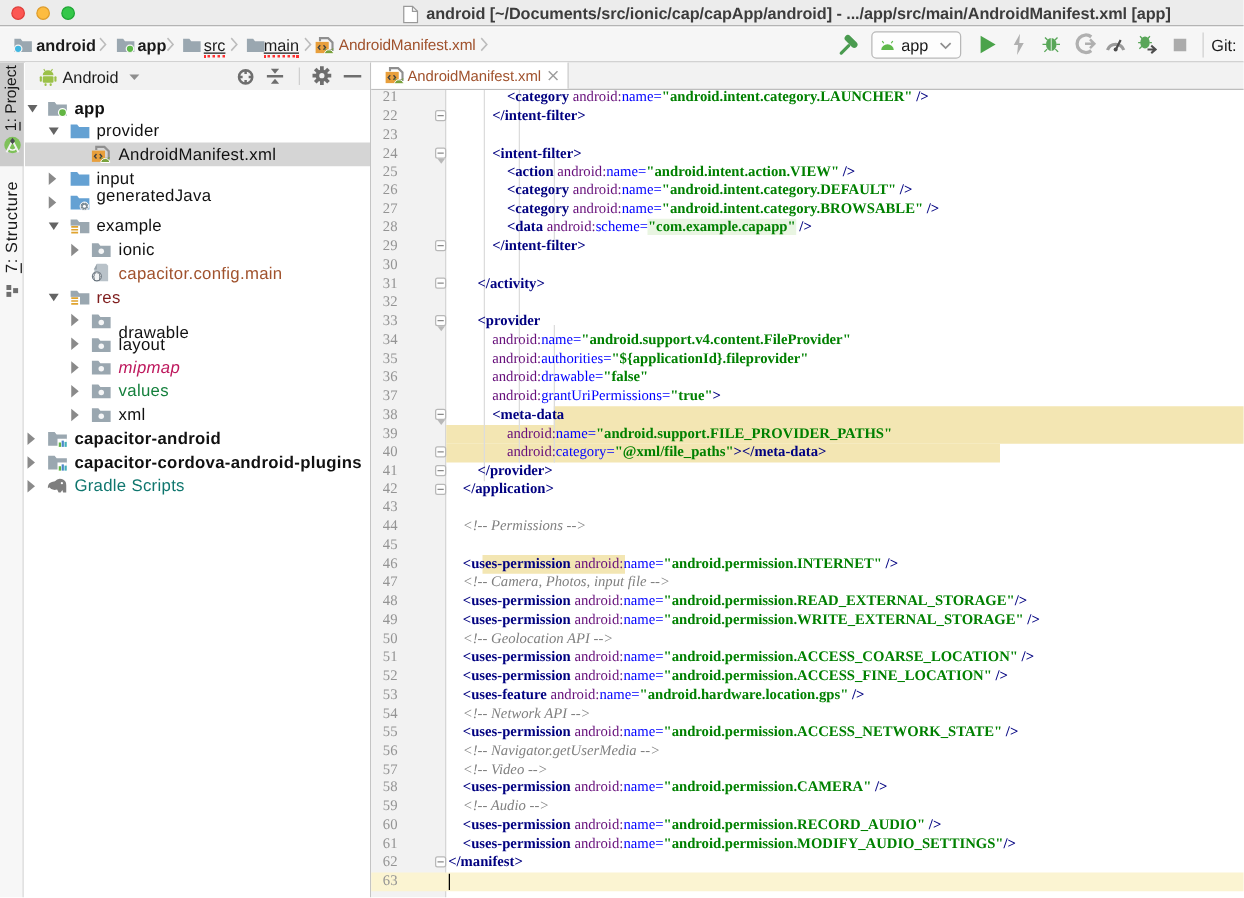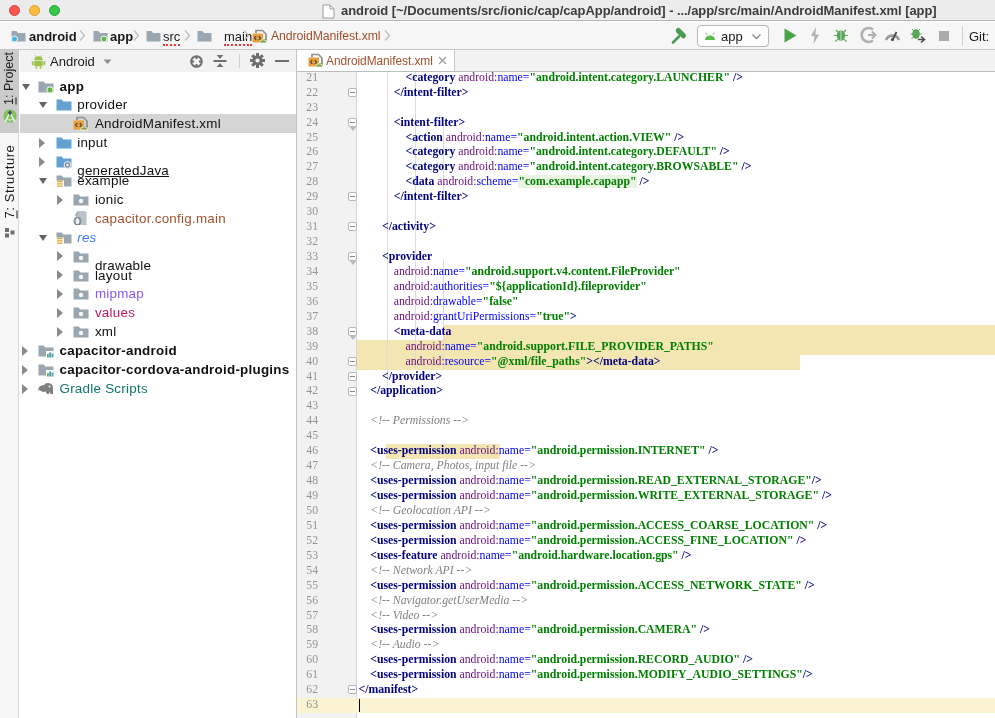--- a/index.html
+++ b/index.html
@@ -7,21 +7,21 @@
 
 
 #titlebar { left:0; top:0; width:995px; height:21px; background:#ececec; border-bottom:1px solid #b4b4b4; }
 .tl { top:5px; width:11px; height:11px; border-radius:50%; }
 #title-text { top:3px; left:341px; width:660px; font-size:13px; color:#3c3c3c; font-weight:bold; letter-spacing:-0.06px; }
 
 
 #navbar { left:0; top:22px; width:995px; height:28px; background:#f6f6f6; border-bottom:1px solid #c6c6c6; }
 .crumb { top:29px; font-size:13px; color:#1a1a1a; white-space:nowrap; }
 .chev { top:28px; color:#9a9a9a; }
-.sq { border-bottom:2px dotted #ff3333; }
+.sq { border-bottom:2px dotted #ff3333;text-decoration:underline; }
 
 
 #stripe { left:0; top:50px; width:19px; height:668px; background:#f7f7f7; border-right:1px solid #dadada; }
 #proj-tab { left:0; top:0px; width:19px; height:83px; background:#cbcbcb; }
 .vtext { transform:rotate(-90deg); transform-origin:center; font-size:12.5px; color:#1a1a1a; white-space:nowrap; height:15px; line-height:15px; }
 
 
 #panel { left:20px; top:50px; width:277px; height:668px; background:#fff; border-right:1px solid #c4c4c4; }
 #panel-head { left:0; top:0; width:276px; height:22px; background:#f2f2f2; }
 .tree-row { position:absolute; height:19px; line-height:19px; font-size:13.4px; letter-spacing:0.25px; color:#111; white-space:nowrap; }
@@ -87,21 +87,21 @@
 </svg>
 <div class="abs crumb sq" style="left:163px">src</div>
 <div class="abs chev" style="left:184px">
     <svg width="7" height="15" viewBox="0 0 7 15">
       <path d="M1 2.5 L5.5 7.5 L1 12.5" fill="none" stroke="#bcbcbc" stroke-width="1.2"></path>
     </svg>
   </div>
 <svg class="abs" style="left:197px;top:29px" width="15" height="13" viewBox="0 0 15 13">
  <path d="M0.5 2 h5 l1.5 2 h7.5 v8.5 h-14 z" fill="#9aa7b0"></path>
 </svg>
-<div class="abs crumb sq" style="left:224px">main</div>
+<div class="abs crumb sq" style="left:211px">main</div>
 <div class="abs chev" style="left:243px">
     <svg width="7" height="15" viewBox="0 0 7 15">
       <path d="M1 2.5 L5.5 7.5 L1 12.5" fill="none" stroke="#bcbcbc" stroke-width="1.2"></path>
     </svg>
   </div>
 <svg class="abs" style="left:252px;top:29px" width="16" height="16" viewBox="0 0 16 16">
  <path d="M4 4 v-2.5 h6.5 l3.5 3.5 v6 h-3" fill="none" stroke="#8f8f8f" stroke-width="1.7"></path>
  <rect x="0.5" y="4.5" width="10.5" height="9" fill="#e89f3c"></rect>
  <path d="M4.2 7.2 L2.6 9 L4.2 10.8 M6.8 7.2 L8.4 9 L6.8 10.8" fill="none" stroke="#404040" stroke-width="1.1"></path>
  <path d="M7.6 14 a3.6 3.2 0 0 1 7.2 0 z" fill="#79a23d" stroke="#fdfdfd" stroke-width="0.8"></path>
@@ -247,21 +247,21 @@
 <div class="tree-row" style="left:77.2px;top:133.2px;color:#111;">input</div>
 <div class="arrow arr-r" style="left:39.3px;top:156.79999999999998px"></div>
 <svg class="abs" style="left:55.7px;top:154.1px" width="16" height="15" viewBox="0 0 16 15">
     <path d="M0.5 2.5 h5.2 l1.6 2 h8.2 v9 h-15 z" fill="#64a1d3"></path>
     <circle cx="11.5" cy="11" r="3.4" fill="#7a8a94" stroke="#fff" stroke-width="0.8"></circle>
     <circle cx="11.5" cy="11" r="1.2" fill="#fff"></circle>
     <g stroke="#fff" stroke-width="0.7">
       <path d="M11.5 7.6 v1 M11.5 13.4 v1 M8.1 11 h1 M13.9 11 h1 M9.1 8.6 l0.7 0.7 M13.2 12.7 l0.7 0.7 M13.9 8.6 l-0.7 0.7 M9.8 12.7 l-0.7 0.7"></path>
     </g>
   </svg>
-<div class="tree-row" style="left:77.2px;top:161px;color:#111;text-decoration:underline;">generatedJava</div>
+<div class="tree-row" style="left:77.2px;top:147px;color:#111;">generatedJava</div>
 <div class="arrow arr-d" style="left:39.3px;top:178.0px"></div>
 <svg class="abs" style="left:55.7px;top:173.0px" width="16" height="15" viewBox="0 0 16 15">
     <path d="M0.5 2.5 h5.2 l1.6 2 h8.2 v9 h-15 z" fill="#9aa7b0"></path>
     <rect x="0" y="7.5" width="8" height="8" fill="#fff"></rect>
     <g stroke="#e0a32e" stroke-width="1.3">
       <path d="M1 8.5 h5.5 M1 10.8 h5.5 M1 13.1 h5.5"></path>
     </g>
   </svg>
 <div class="tree-row" style="left:77.2px;top:171.0px;color:#111;">example</div>
 <div class="arrow arr-r" style="left:56.6px;top:194.59999999999997px"></div>
@@ -278,45 +278,45 @@
 </svg>
 <div class="tree-row" style="left:94.9px;top:208.79999999999998px;color:#a0522d;">capacitor.config.main</div>
 <div class="arrow arr-d" style="left:39.3px;top:234.7px"></div>
 <svg class="abs" style="left:55.7px;top:229.7px" width="16" height="15" viewBox="0 0 16 15">
     <path d="M0.5 2.5 h5.2 l1.6 2 h8.2 v9 h-15 z" fill="#9aa7b0"></path>
     <rect x="0" y="7.5" width="8" height="8" fill="#fff"></rect>
     <g stroke="#e0a32e" stroke-width="1.3">
       <path d="M1 8.5 h5.5 M1 10.8 h5.5 M1 13.1 h5.5"></path>
     </g>
   </svg>
-<div class="tree-row" style="left:77.2px;top:227.7px;color:#3b82f6;font-style:italic;">res</div>
+<div class="tree-row" style="left:77.2px;top:227.7px;color:#7f1d1d;">res</div>
 <div class="arrow arr-r" style="left:56.6px;top:251.29999999999998px"></div>
 <svg class="abs" style="left:73.4px;top:248.6px" width="16" height="15" viewBox="0 0 16 15">
     <path d="M0.5 2.5 h5.2 l1.6 2 h8.2 v9 h-15 z" fill="#9aa7b0"></path>
     <circle cx="8" cy="9" r="2.2" fill="#fff" opacity="0.9"></circle>
   </svg>
 <div class="tree-row" style="left:94.9px;top:256px;color:#111;">drawable</div>
 <div class="arrow arr-r" style="left:56.6px;top:270.2px"></div>
 <svg class="abs" style="left:73.4px;top:267.5px" width="16" height="15" viewBox="0 0 16 15">
     <path d="M0.5 2.5 h5.2 l1.6 2 h8.2 v9 h-15 z" fill="#9aa7b0"></path>
     <circle cx="8" cy="9" r="2.2" fill="#fff" opacity="0.9"></circle>
   </svg>
 <div class="tree-row" style="left:94.9px;top:265.5px;color:#111;">layout</div>
 <div class="arrow arr-r" style="left:56.6px;top:289.09999999999997px"></div>
 <svg class="abs" style="left:73.4px;top:286.4px" width="16" height="15" viewBox="0 0 16 15">
     <path d="M0.5 2.5 h5.2 l1.6 2 h8.2 v9 h-15 z" fill="#9aa7b0"></path>
     <circle cx="8" cy="9" r="2.2" fill="#fff" opacity="0.9"></circle>
   </svg>
-<div class="tree-row" style="left:94.9px;top:284.4px;color:#8b5cf6;">mipmap</div>
+<div class="tree-row" style="left:94.9px;top:284.4px;color:#be185d;font-style:italic;">mipmap</div>
 <div class="arrow arr-r" style="left:56.6px;top:307.99999999999994px"></div>
 <svg class="abs" style="left:73.4px;top:305.29999999999995px" width="16" height="15" viewBox="0 0 16 15">
     <path d="M0.5 2.5 h5.2 l1.6 2 h8.2 v9 h-15 z" fill="#9aa7b0"></path>
     <circle cx="8" cy="9" r="2.2" fill="#fff" opacity="0.9"></circle>
   </svg>
-<div class="tree-row" style="left:94.9px;top:303.29999999999995px;color:#be185d;">values</div>
+<div class="tree-row" style="left:94.9px;top:303.29999999999995px;color:#15803d;">values</div>
 <div class="arrow arr-r" style="left:56.6px;top:326.9px"></div>
 <svg class="abs" style="left:73.4px;top:324.2px" width="16" height="15" viewBox="0 0 16 15">
     <path d="M0.5 2.5 h5.2 l1.6 2 h8.2 v9 h-15 z" fill="#9aa7b0"></path>
     <circle cx="8" cy="9" r="2.2" fill="#fff" opacity="0.9"></circle>
   </svg>
 <div class="tree-row" style="left:94.9px;top:322.2px;color:#111;">xml</div>
 <div class="arrow arr-r" style="left:22.0px;top:345.79999999999995px"></div>
 <svg class="abs" style="left:38.0px;top:343.09999999999997px" width="16" height="15" viewBox="0 0 16 15">
     <path d="M0.5 2.5 h5.2 l1.6 2 h8.2 v9 h-15 z" fill="#9aa7b0"></path>
     <rect x="8" y="8" width="7.5" height="7" fill="#fff"></rect>
@@ -426,21 +426,21 @@
 
         <span class="t">&lt;/activity&gt;</span>
 
         <span class="t">&lt;provider</span>
             <span class="p">android:</span><span class="a">name=</span><span class="v">"android.support.v4.content.FileProvider"</span>
             <span class="p">android:</span><span class="a">authorities=</span><span class="v">"${applicationId}.fileprovider"</span>
             <span class="p">android:</span><span class="a">drawable=</span><span class="v">"false"</span>
             <span class="p">android:</span><span class="a">grantUriPermissions=</span><span class="v">"true"</span><span class="t">&gt;</span>
             <span class="t">&lt;meta-data</span>
                 <span class="p">android:</span><span class="a">name=</span><span class="v">"android.support.FILE_PROVIDER_PATHS"</span>
-                <span class="p">android:</span><span class="a">resource=</span><span class="v">"@xml/file_paths"</span><span class="t">&gt;&lt;/meta-data&gt;</span>
+                <span class="p">android:</span><span class="a">category=</span><span class="v">"@xml/file_paths"</span><span class="t">&gt;&lt;/meta-data&gt;</span>
         <span class="t">&lt;/provider&gt;</span>
     <span class="t">&lt;/application&gt;</span>
 
     <span class="c">&lt;!-- Permissions --&gt;</span>
 
     <span class="t">&lt;uses-permission</span> <span class="p">android:</span><span class="a">name=</span><span class="v">"android.permission.INTERNET"</span><span class="t"> /&gt;</span>
     <span class="c">&lt;!-- Camera, Photos, input file --&gt;</span>
     <span class="t">&lt;uses-permission</span> <span class="p">android:</span><span class="a">name=</span><span class="v">"android.permission.READ_EXTERNAL_STORAGE"</span><span class="t">/&gt;</span>
     <span class="t">&lt;uses-permission</span> <span class="p">android:</span><span class="a">name=</span><span class="v">"android.permission.WRITE_EXTERNAL_STORAGE"</span><span class="t"> /&gt;</span>
     <span class="c">&lt;!-- Geolocation API --&gt;</span>

